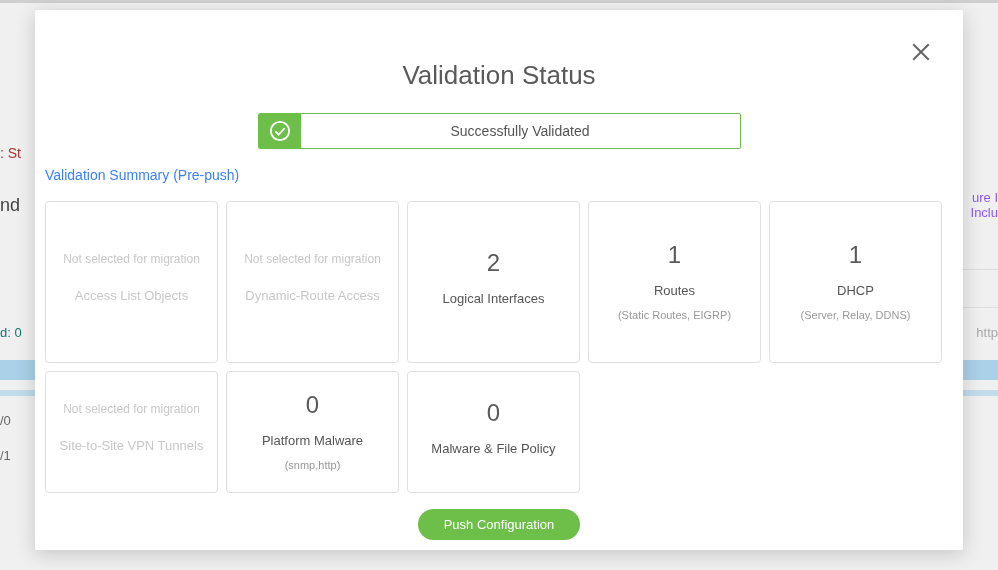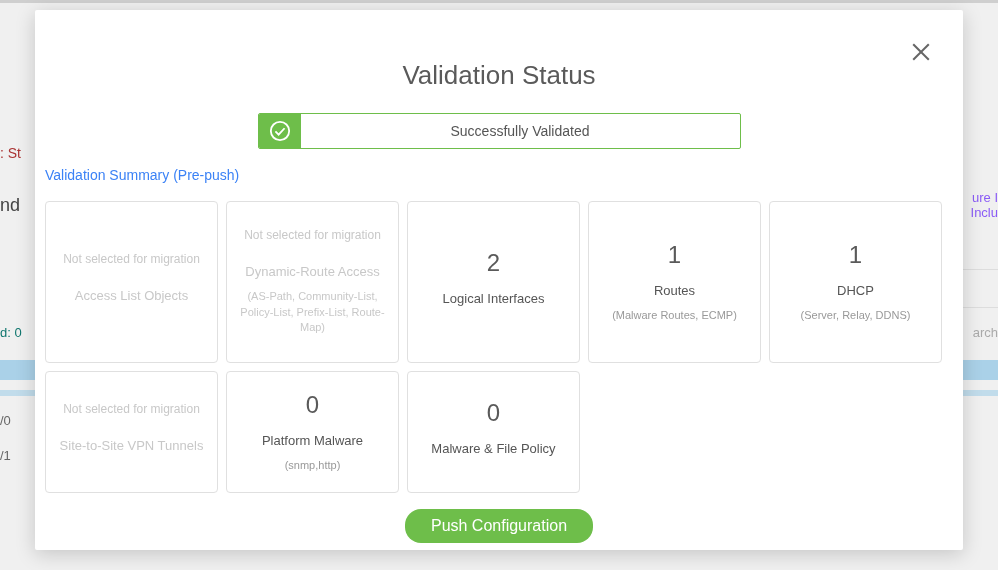--- a/index.html
+++ b/index.html
@@ -208,37 +208,37 @@
   }
 
   .push-btn {
     display: block;
     margin: 16px auto 0;
     background: #6ebe4a;
     color: #fff;
     border: none;
     border-radius: 16px;
     padding: 8px 26px;
-    font-size: 16px;
+    font-size: 13px;
     cursor: pointer;
   }
 </style>
 </head>
 <body>
 
 <div class="bg-hints">
   <div class="line-top"></div>
   <div class="top-text">: St</div>
   <div class="nd">nd</div>
   <div class="d0">d: 0</div>
   <div class="right1" style="white-space:pre;">ure I
 Inclu</div>
   <div class="line1"></div>
   <div class="line2"></div>
-  <div class="search">arch</div>
+  <div class="search">http</div>
   <div class="strip1"></div>
   <div class="strip2"></div>
   <div class="slash0">/0</div>
   <div class="slash1">/1</div>
 </div>
 
 <div class="modal">
   <div class="close"></div>
 
   <h1>Validation Status</h1>
@@ -256,31 +256,30 @@
   <div class="summary-label">Validation Summary (Pre-push)</div>
 
   <div class="cards">
     <div class="card disabled">
       <div class="not-sel">Not selected for migration</div>
       <div class="title">Access List Objects</div>
     </div>
     <div class="card disabled">
       <div class="not-sel">Not selected for migration</div>
       <div class="title">Dynamic-Route Access</div>
-      <div class="sub">(AS-Path, Community-List, Policy-List, Prefix-List, Route-Map)</div>
     </div>
     <div class="card">
       <div class="count">2</div>
       <div class="title">Logical Interfaces</div>
       <div class="sub"></div>
     </div>
     <div class="card">
       <div class="count">1</div>
       <div class="title">Routes</div>
-      <div class="sub">(Malware Routes, ECMP)</div>
+      <div class="sub">(Static Routes, EIGRP)</div>
     </div>
     <div class="card">
       <div class="count">1</div>
       <div class="title">DHCP</div>
       <div class="sub">(Server, Relay, DDNS)</div>
     </div>
 
     <div class="card short disabled">
       <div class="not-sel">Not selected for migration</div>
       <div class="title">Site-to-Site VPN Tunnels</div>

